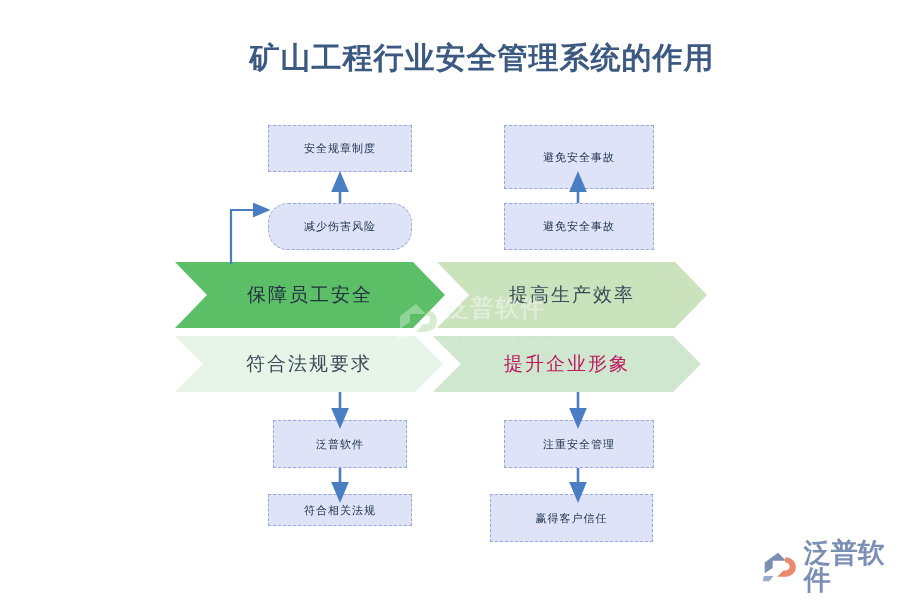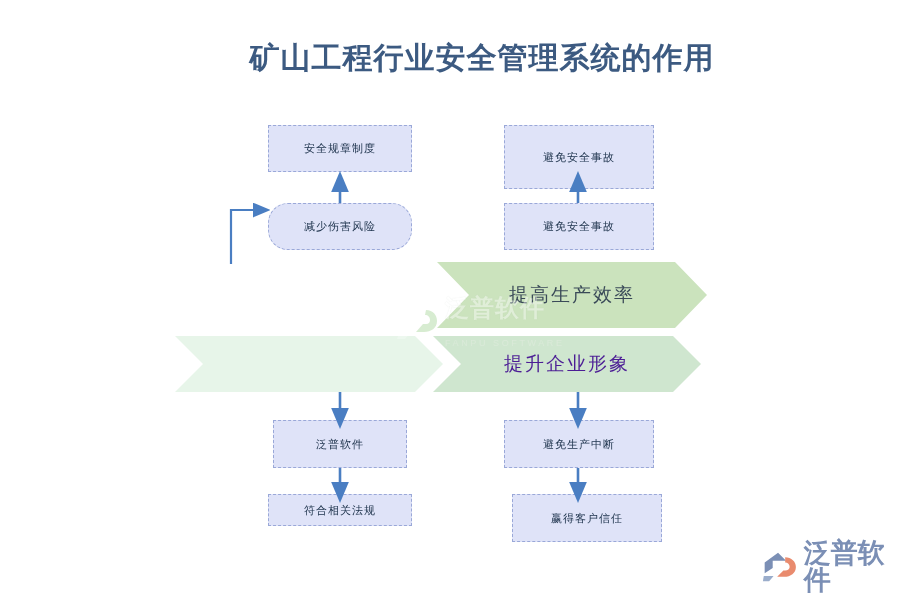--- a/index.html
+++ b/index.html
@@ -177,54 +177,61 @@
   </div>
 
   <div class="node-box" style="left:504px; top:125px; width:150px; height:64px;">
     <span>避免安全事故</span>
   </div>
 
   <div class="node-box" style="left:504px; top:203px; width:150px; height:47px;">
     <span>避免安全事故</span>
   </div>
 
+  <div class="chevron" style="left:175px; top:262px; width:270px; height:66px;">
+    <svg class="chev-shape" viewBox="0 0 270 66" preserveAspectRatio="none">
+      <path d="M0,0 L238,0 L270,33 L238,66 L0,66 L32,33 Z" fill="#5cbf68"></path>
+    </svg>
+    <div class="chev-label" style="color:#23323f;">保障员工安全</div>
+  </div>
 
   <div class="chevron" style="left:437px; top:262px; width:270px; height:66px;">
     <svg class="chev-shape" viewBox="0 0 270 66" preserveAspectRatio="none">
       <path d="M0,0 L238,0 L270,33 L238,66 L0,66 L32,33 Z" fill="#cbe3bd"></path>
     </svg>
     <div class="chev-label" style="color:#3a4a58;">提高生产效率</div>
   </div>
 
   <div class="chevron" style="left:175px; top:336px; width:268px; height:56px;">
     <svg class="chev-shape" viewBox="0 0 268 56" preserveAspectRatio="none">
       <path d="M0,0 L240,0 L268,28 L240,56 L0,56 L28,28 Z" fill="#e7f5e9"></path>
     </svg>
+    <div class="chev-label" style="color:#3a4a58;">符合法规要求</div>
   </div>
 
   <div class="chevron" style="left:433px; top:336px; width:268px; height:56px;">
     <svg class="chev-shape" viewBox="0 0 268 56" preserveAspectRatio="none">
       <path d="M0,0 L240,0 L268,28 L240,56 L0,56 L28,28 Z" fill="#cfe6cf"></path>
     </svg>
-    <div class="chev-label" style="color:#4c1d95;">提升企业形象</div>
+    <div class="chev-label" style="color:#be185d;">提升企业形象</div>
   </div>
 
   <div class="node-box" style="left:273px; top:420px; width:134px; height:48px;">
     <span>泛普软件</span>
   </div>
 
   <div class="node-box" style="left:268px; top:494px; width:144px; height:32px;">
     <span>符合相关法规</span>
   </div>
 
   <div class="node-box" style="left:504px; top:420px; width:150px; height:48px;">
-    <span>避免生产中断</span>
-  </div>
-
-  <div class="node-box" style="left:512px; top:494px; width:150px; height:48px;">
+    <span>注重安全管理</span>
+  </div>
+
+  <div class="node-box" style="left:490px; top:494px; width:163px; height:48px;">
     <span>赢得客户信任</span>
   </div>
 
   <div class="wm-center">
     <svg width="44" height="40" viewBox="0 0 44 40">
       <path d="M20,2 L4,14 L4,27 L14,20 L14,12 L30,12 Z" fill="#ffffff" opacity="0.78"></path>
       <path d="M30,8 C37,8 41,13 41,19 C41,26 35,30 28,30 L20,30 L27,22 L30,22 C33,22 34,20 34,18 C34,15 32,13 29,13 Z" fill="#8fc97e" opacity="0.85"></path>
       <path d="M3,30 L15,30 L9,37 L1,37 Z" fill="#ffffff" opacity="0.6"></path>
     </svg>
     <div class="wm-text">

